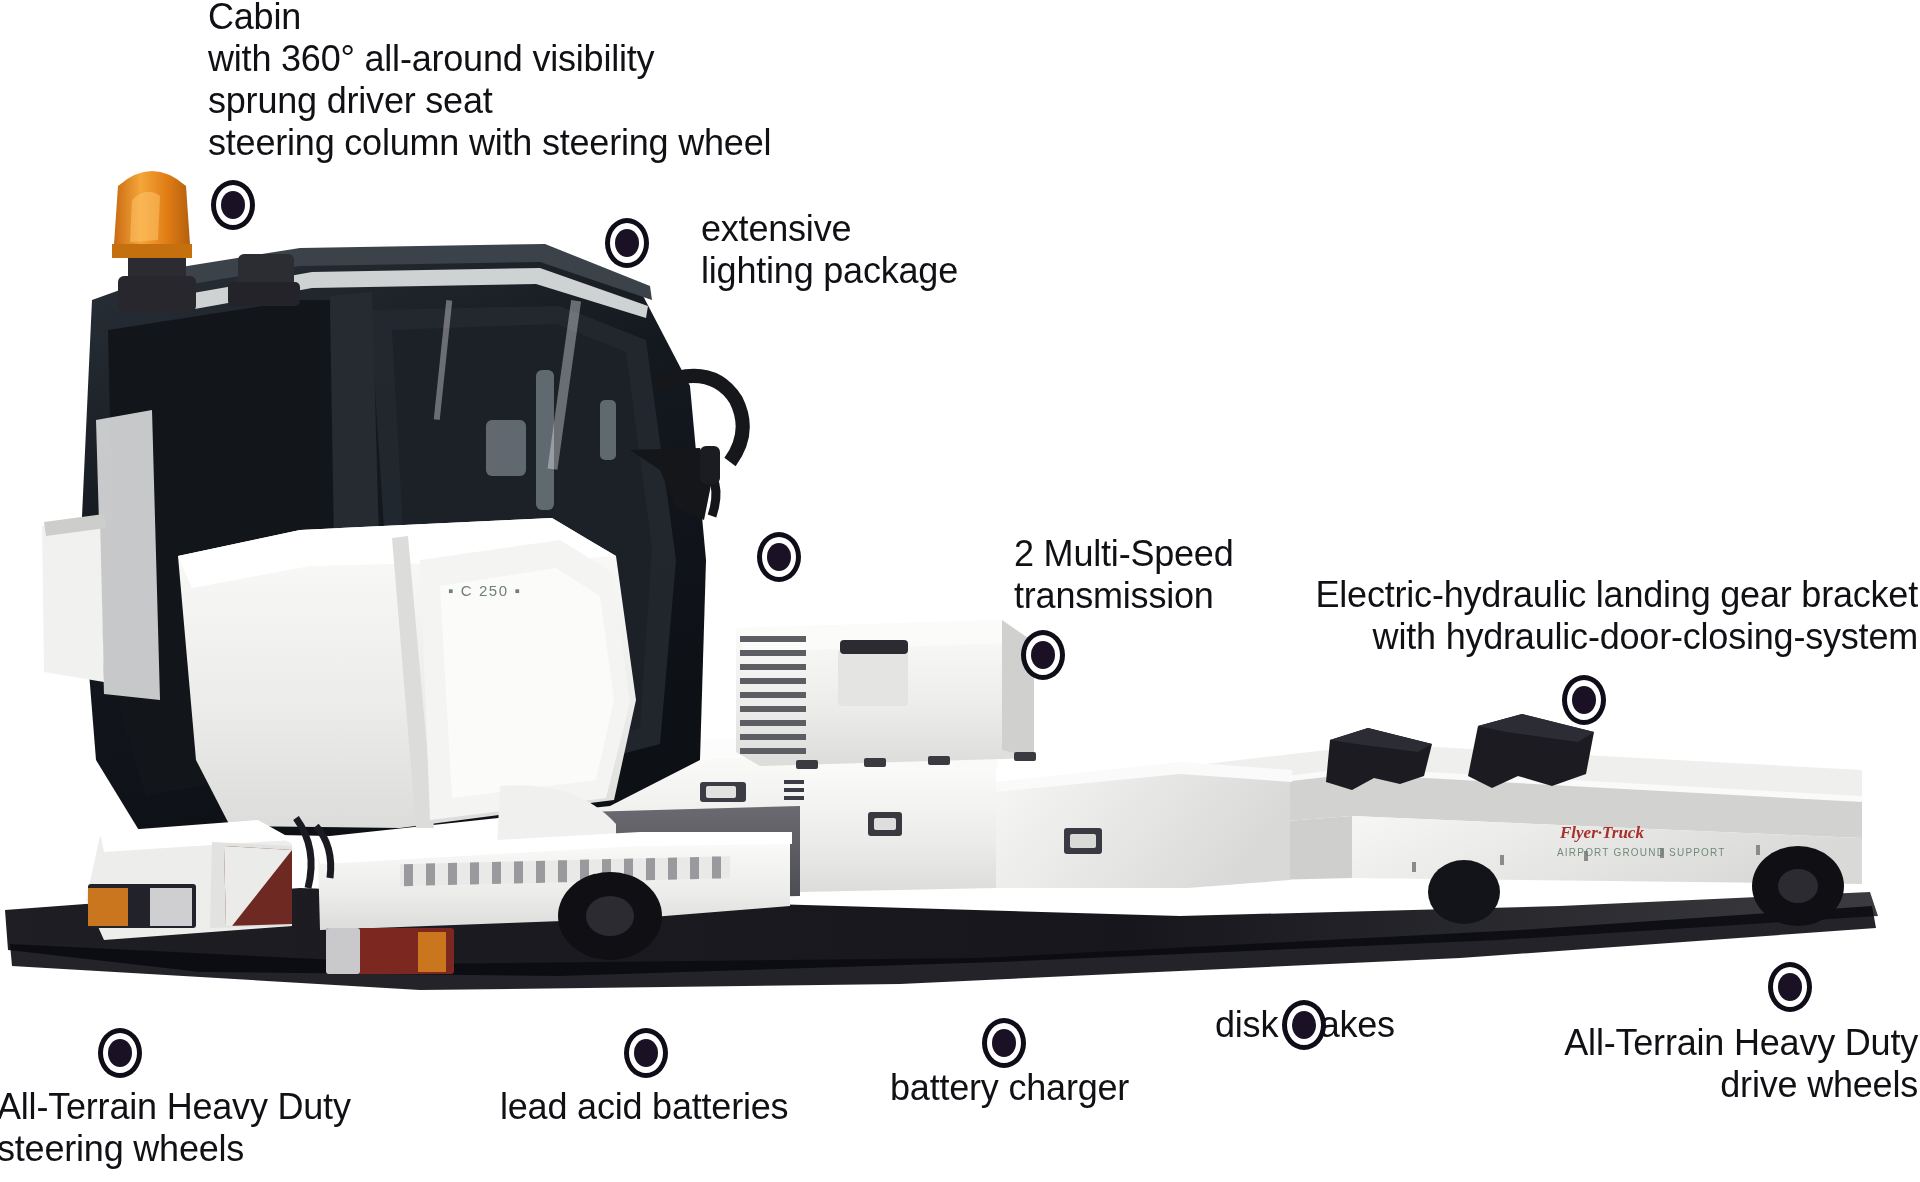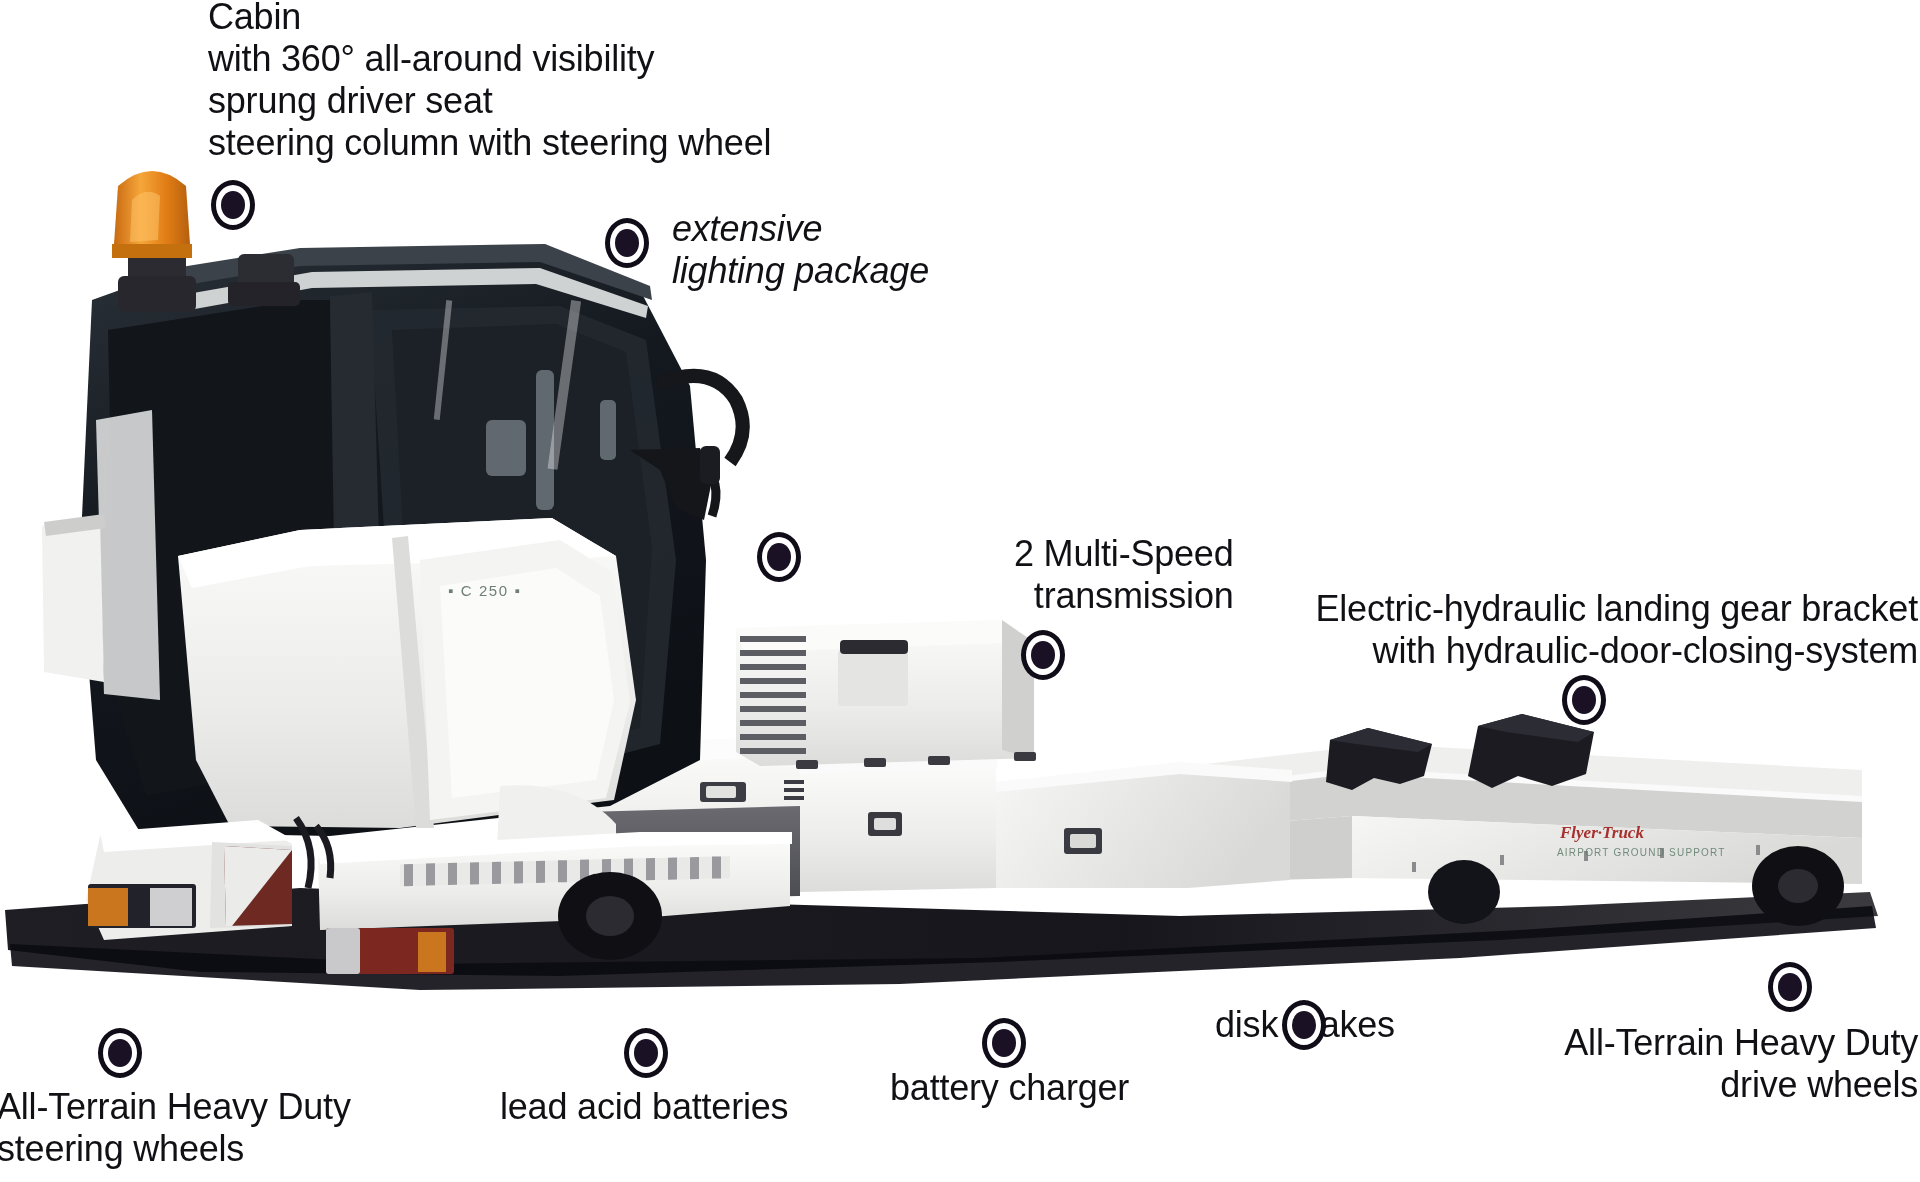--- a/index.html
+++ b/index.html
@@ -22,21 +22,21 @@
   .callout {
     position: absolute;
     color: #111015;
     font-family: "Liberation Sans", sans-serif;
     font-size: 36px;
     line-height: 1.17;
     white-space: pre;
     letter-spacing: -0.2px;
   }
   .callout.right  { text-align: right; }
-  .callout.center { text-align: right; }
+  .callout.center { text-align: left; }
 
   
   .bullet {
     position: absolute;
     width: 44px;
     height: 50px;
     border: 5px solid #100c18;
     border-radius: 50%;
     box-sizing: border-box;
     background: #ffffff;
@@ -309,28 +309,28 @@
         <rect x="228" y="282" width="72" height="24" rx="5" fill="#232329"></rect>
       </g>
     </svg>
   </div>
 
   <div class="callout" style="left:208px; top:-4px;">Cabin
 with 360° all-around visibility
 sprung driver seat
 steering column with steering wheel</div>
 
-  <div class="callout" style="left:672px; top:208px;font-style:italic;">extensive
+  <div class="callout" style="left:701px; top:208px;">extensive
 lighting package</div>
 
 
   <div class="callout center" style="left:1014px; top:533px;">2 Multi-Speed
 transmission</div>
 
-  <div class="callout right" style="left:1290px; top:588px; width:628px;">Electric-hydraulic landing gear bracket
+  <div class="callout right" style="left:1290px; top:574px; width:628px;">Electric-hydraulic landing gear bracket
 with hydraulic-door-closing-system</div>
 
   <div class="callout" style="left:-3px; top:1086px;">All-Terrain Heavy Duty
 steering wheels</div>
 
   <div class="callout" style="left:500px; top:1086px;">lead acid batteries</div>
 
   <div class="callout" style="left:890px; top:1067px;">battery charger</div>
 
   <div class="callout" style="left:1215px; top:1004px;">disk brakes</div>

